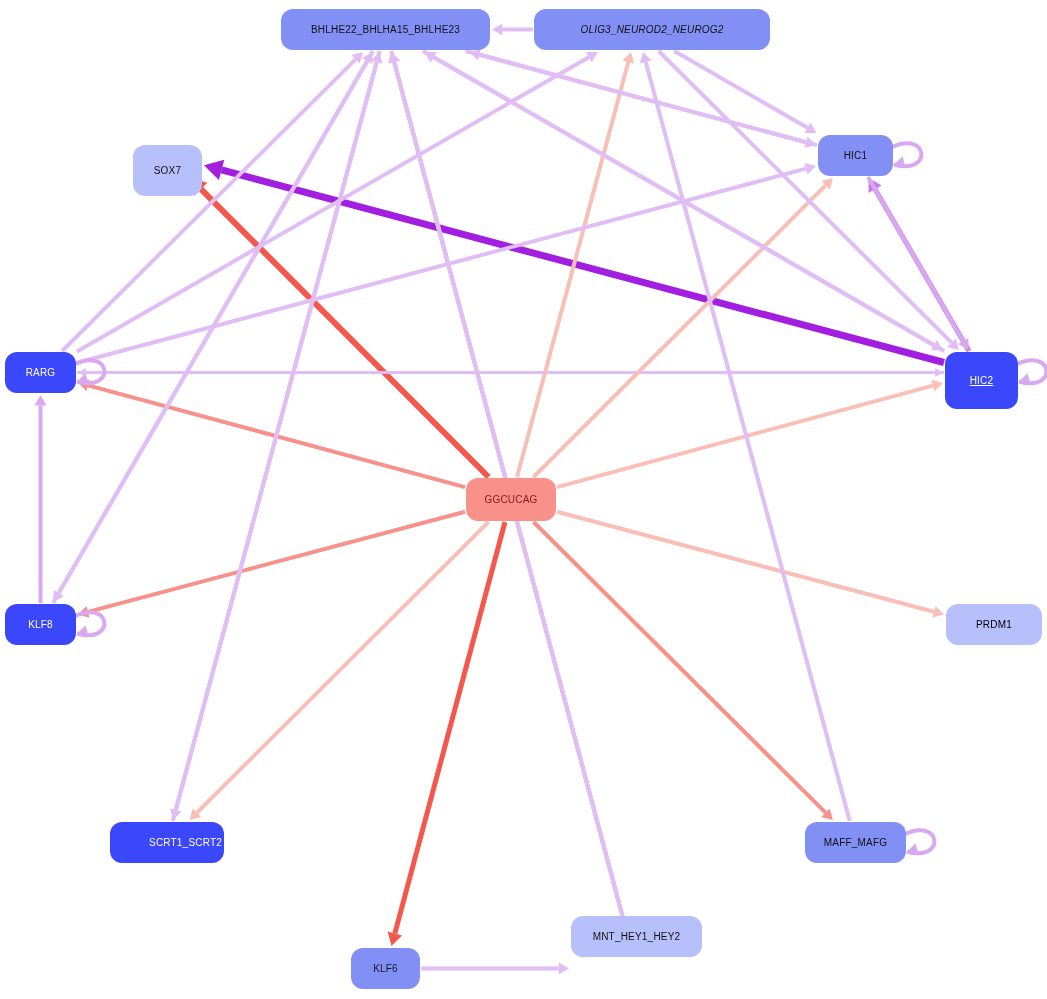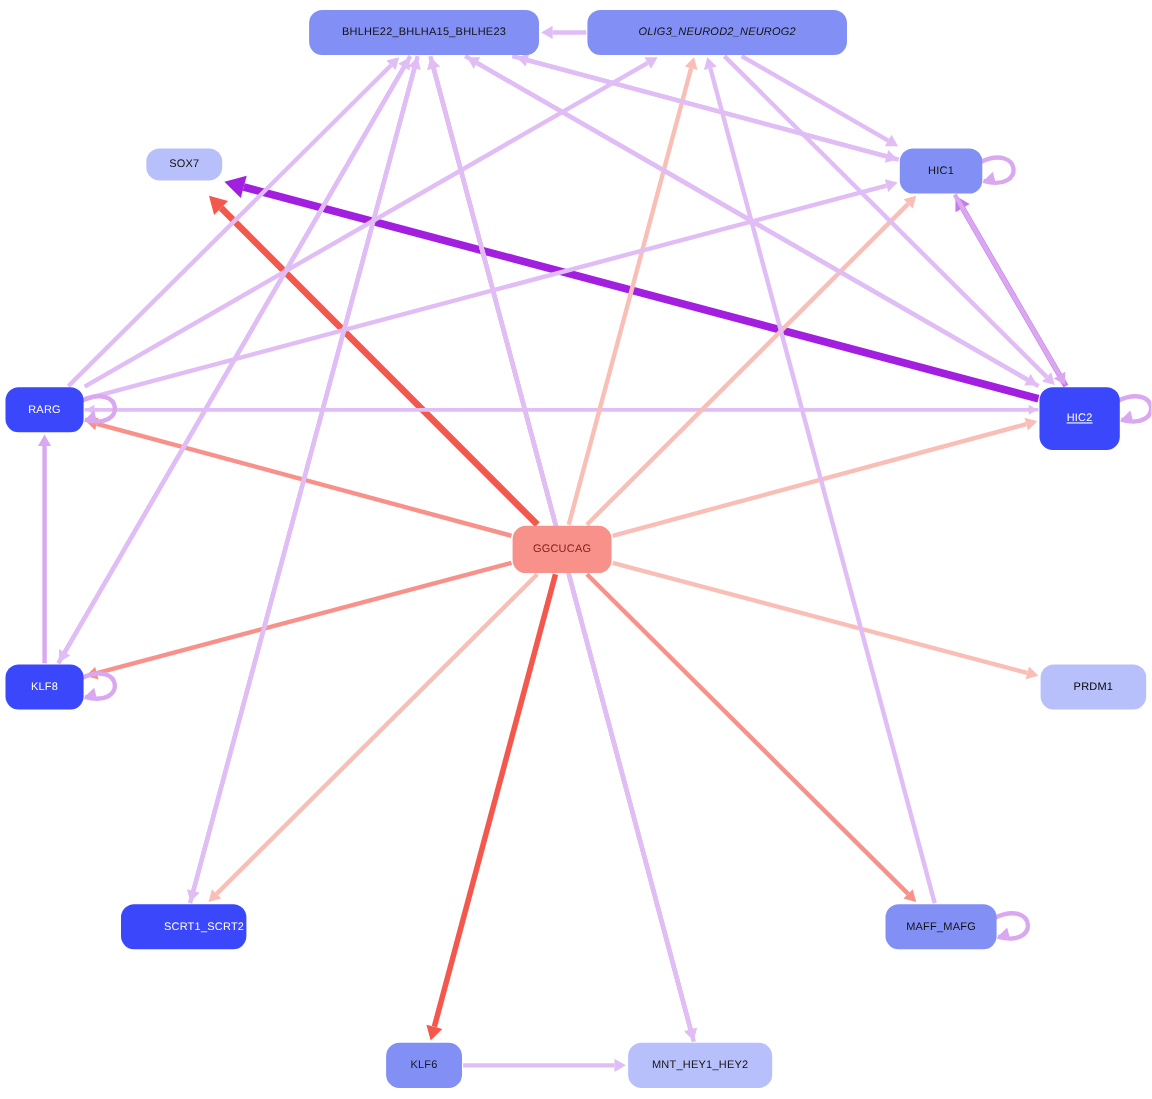--- a/index.html
+++ b/index.html
@@ -209,25 +209,25 @@
         </g>
         <g>
           <path d="M904,834.5 C942,816.5 946,862.5 907,851.5" fill="none" stroke="#D9A8F0" stroke-width="4"></path>
           <polygon points="907.00,851.50 915.63,843.16 918.54,854.80" fill="#D9A8F0"></polygon>
         </g>
       </g>
   </svg>
   <div id="nodes-layer">
       <div class="node" style="left: 281px; top: 9px; width: 209px; height: 41px; background: rgb(130, 144, 245); color: rgb(17, 17, 17);">BHLHE22_BHLHA15_BHLHE23</div>
       <div class="node" style="left: 534px; top: 9px; width: 236px; height: 41px; background: rgb(130, 144, 245); color: rgb(17, 17, 17); font-style: italic;">OLIG3_NEUROD2_NEUROG2</div>
-      <div class="node" style="left: 133px; top: 135px; width: 69px; height: 29px; background: rgb(184, 192, 251); color: rgb(17, 17, 17);">SOX7</div>
+      <div class="node" style="left: 133px; top: 145px; width: 69px; height: 51px; background: rgb(184, 192, 251); color: rgb(17, 17, 17);">SOX7</div>
       <div class="node" style="left: 818px; top: 135px; width: 75px; height: 41px; background: rgb(130, 144, 245); color: rgb(17, 17, 17);">HIC1</div>
       <div class="node" style="left: 5px; top: 352px; width: 71px; height: 41px; background: rgb(58, 71, 250); color: rgb(255, 255, 255);">RARG</div>
       <div class="node" style="left: 945px; top: 352px; width: 73px; height: 57px; background: rgb(58, 71, 250); color: rgb(255, 255, 255); text-decoration: underline;">HIC2</div>
       <div class="node" style="left: 466px; top: 478px; width: 90px; height: 43px; background: rgb(247, 145, 137); color: #7f1d1d;">GGCUCAG</div>
       <div class="node" style="left: 5px; top: 604px; width: 71px; height: 41px; background: rgb(58, 71, 250); color: rgb(255, 255, 255);">KLF8</div>
       <div class="node" style="left: 946px; top: 604px; width: 96px; height: 41px; background: rgb(184, 192, 251); color: #000000;">PRDM1</div>
       <div class="node" style="left: 110px; top: 822px; width: 114px; height: 41px; background: rgb(58, 71, 250); color: rgb(255, 255, 255); padding-left: 37px;">SCRT1_SCRT2</div>
       <div class="node" style="left: 805px; top: 822px; width: 101px; height: 41px; background: rgb(130, 144, 245); color: rgb(17, 17, 17);">MAFF_MAFG</div>
       <div class="node" style="left: 351px; top: 948px; width: 69px; height: 41px; background: rgb(130, 144, 245); color: #0f172a;">KLF6</div>
-      <div class="node" style="left: 571px; top: 948px; width: 131px; height: 41px; background: rgb(184, 192, 251); color: rgb(17, 17, 17);">MNT_HEY1_HEY2</div>
+      <div class="node" style="left: 571px; top: 916px; width: 131px; height: 41px; background: rgb(184, 192, 251); color: rgb(17, 17, 17);">MNT_HEY1_HEY2</div>
     </div>
 </div>
 
 </body></html>

